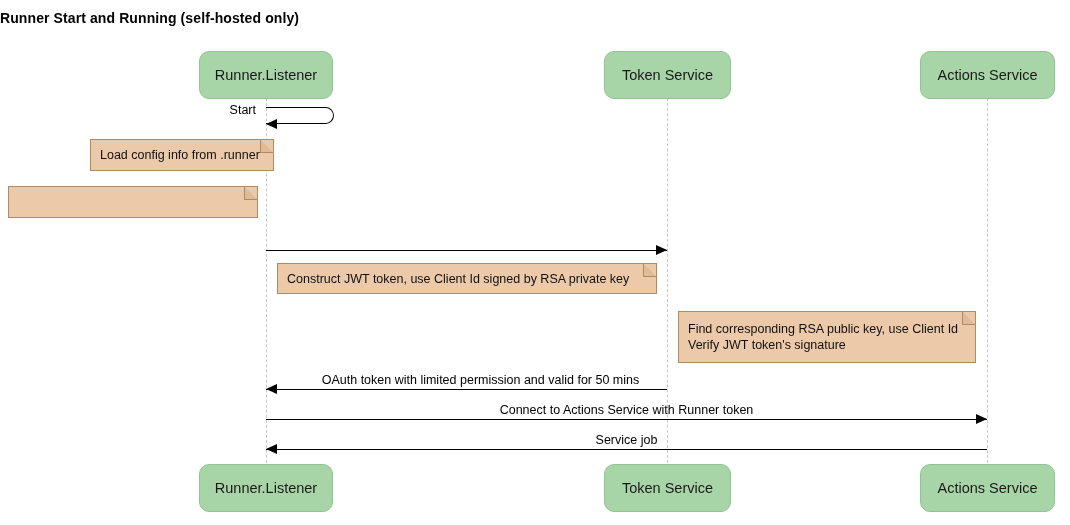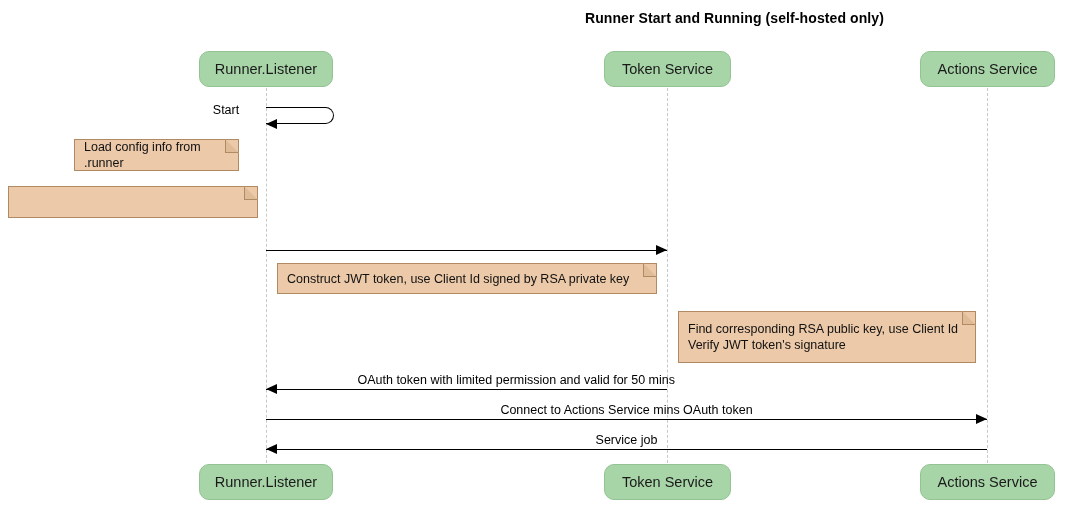--- a/index.html
+++ b/index.html
@@ -18,40 +18,40 @@
     width: 1070px;
     height: 525px;
   }
 
   
   .diagram-title {
     position: absolute;
     left: 0;
     top: 10px;
     width: 884px;
-    text-align: right;
+    text-align: left;
     font-size: 14px;
     font-weight: bold;
     color: #000000;
     letter-spacing: 0.1px;
   }
 
   
   .lifeline {
     position: absolute;
     width: 0;
     border-left: 1px dashed #c8c8c8;
     top: 88px;
     height: 375px;
   }
 
   
   .participant {
     position: absolute;
-    height: 36px;
+    height: 48px;
     background: #a8d5a8;
     border: 1px solid #93c393;
     border-radius: 10px;
     display: flex;
     align-items: center;
     justify-content: center;
     font-size: 14.5px;
     color: #1a1a1a;
     box-sizing: border-box;
     white-space: nowrap;
@@ -135,25 +135,25 @@
   <div class="participant" style="left:199px; top:51px; width:134px;">
     <span>Runner.Listener</span>
   </div>
   <div class="participant" style="left:604px; top:51px; width:127px;">
     <span>Token Service</span>
   </div>
   <div class="participant" style="left:920px; top:51px; width:135px;">
     <span>Actions Service</span>
   </div>
 
-  <div class="msg-label" style="left:196px; top:103px; width:60px; ">Start</div>
+  <div class="msg-label" style="left:196px; top:103px; width:60px; text-align:right;">Start</div>
   <div class="self-loop" style="left:266px; top:107px; width:68px; height:17px;"></div>
   <div class="arrowhead left" style="left:266px; top:119px;"></div>
 
-  <div class="note" style="left:74px; top:139px; width:165px; height:32px;">
+  <div class="note" style="left:90px; top:139px; width:184px; height:32px;">
     <span class="fold"></span>
     <span class="note-text">Load config info from .runner</span>
   </div>
 
   <div class="note" style="left:8px; top:186px; width:250px; height:32px;">
     <span class="fold"></span>
   </div>
 
   <div class="msg-line" style="left:266px; top:250px; width:401px;"></div>
   <div class="arrowhead right" style="left:656px; top:245px;"></div>
@@ -162,25 +162,25 @@
     <span class="fold"></span>
     <span class="note-text">Construct JWT token, use Client Id signed by RSA private key</span>
   </div>
 
   <div class="note" style="left:678px; top:311px; width:298px; height:52px;">
     <span class="fold"></span>
     <span class="note-text">Find corresponding RSA public key, use Client Id
 Verify JWT token's signature</span>
   </div>
 
-  <div class="msg-label" style="left:274px; top:373px; width:401px;text-align:right;">OAuth token with limited permission and valid for 50 mins</div>
+  <div class="msg-label" style="left:280px; top:373px; width:401px;">OAuth token with limited permission and valid for 50 mins</div>
   <div class="msg-line" style="left:266px; top:389px; width:401px;"></div>
   <div class="arrowhead left" style="left:266px; top:384px;"></div>
 
-  <div class="msg-label" style="left:266px; top:403px; width:721px;">Connect to Actions Service mins OAuth token</div>
+  <div class="msg-label" style="left:266px; top:403px; width:721px;">Connect to Actions Service with Runner token</div>
   <div class="msg-line" style="left:266px; top:419px; width:721px;"></div>
   <div class="arrowhead right" style="left:976px; top:414px;"></div>
 
   <div class="msg-label" style="left:266px; top:433px; width:721px;">Service job</div>
   <div class="msg-line" style="left:266px; top:449px; width:721px;"></div>
   <div class="arrowhead left" style="left:266px; top:444px;"></div>
 
   <div class="participant" style="left:199px; top:464px; width:134px;">
     <span>Runner.Listener</span>
   </div>

